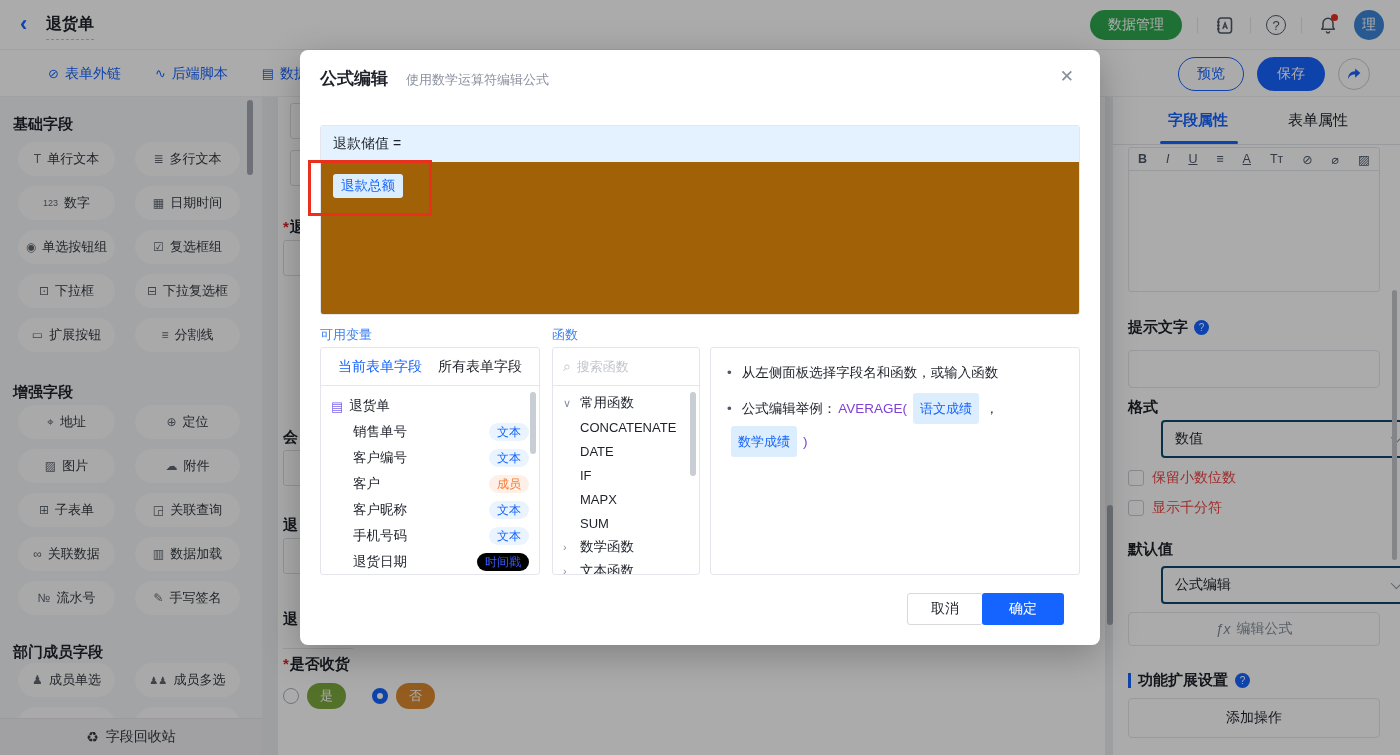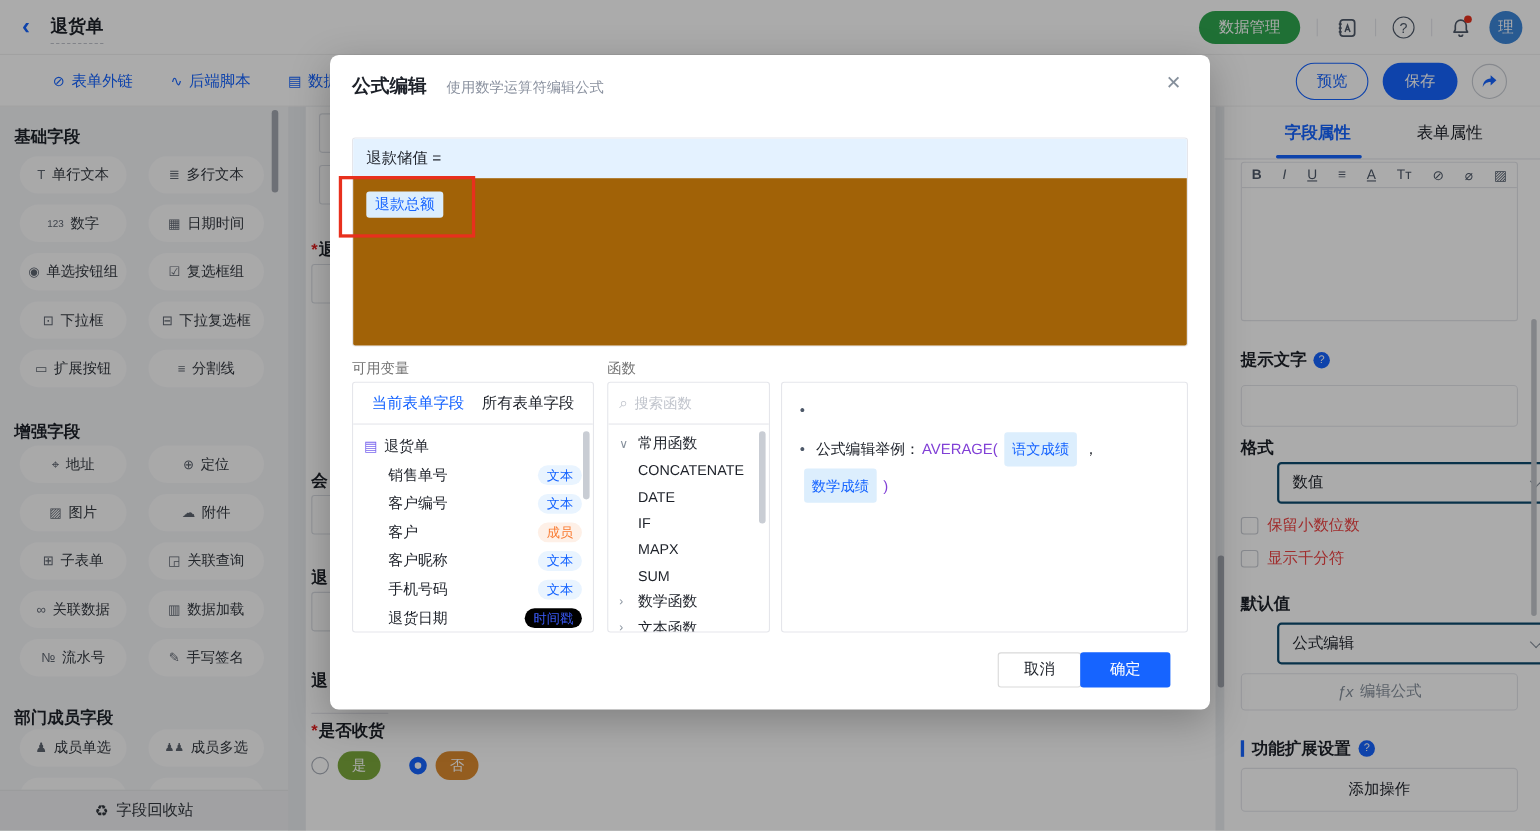--- a/index.html
+++ b/index.html
@@ -80,21 +80,21 @@
   .mask { position:absolute; inset:0; background:rgba(0,0,0,.33); z-index:50; }
   .modal { position:absolute; left:300px; top:50px; width:800px; height:595px; background:#fff; border-radius:8px; box-shadow:0 10px 36px rgba(0,0,0,.25); z-index:60; }
   .m-title { position:absolute; left:20px; top:17px; font-size:17px; font-weight:700; }
   .m-sub { position:absolute; left:106px; top:21px; font-size:13px; color:#8A919F; }
   .m-close { position:absolute; right:26px; top:16px; font-size:17px; color:#86909C; cursor:pointer; }
   .fbox { position:absolute; left:20px; top:75px; width:760px; height:190px; border:1px solid #E5E6EB; border-radius:3px; overflow:hidden; }
   .fbox-hd { height:36px; background:#E4F2FF; display:flex; align-items:center; padding:0 12px; font-size:14px; color:#1D2129; }
   .fbox-bd { position:relative; height:153px; background:#a16207; padding:12px; }
   .chip { display:inline-block; background:#DCEEFD; color:#1664FF; font-size:13.5px; padding:3px 8px; border-radius:3px; cursor:pointer; }
   .redbox { position:absolute; left:8px; top:110px; width:124px; height:56px; border:3px solid #E8301D; z-index:70; pointer-events:none; }
-  .plabel { position:absolute; top:276px; font-size:13px; color:#737373; }
+  .plabel { position:absolute; top:276px; font-size:13px; color:#3b82f6; }
   .panel { position:absolute; top:297px; height:228px; border:1px solid #E5E6EB; border-radius:3px; background:#fff; overflow:hidden; }
   .vtabs { height:38px; border-bottom:1px solid #E5E6EB; display:flex; align-items:center; justify-content:space-between; padding:0 17px; font-size:14px; }
   .vtab-on { color:#1664FF; cursor:pointer; }
   .vtab-off { color:#1D2129; cursor:pointer; }
   .tree { padding:7px 10px 0 10px; }
   .trow { height:26px; display:flex; align-items:center; gap:6px; font-size:13.5px; color:#1D2129; cursor:pointer; }
   .trow .docg { color:#7B67EE; font-size:13px; }
   .trow.indent { padding-left:22px; }
   .tpill { margin-left:auto; font-size:12px; height:18px; line-height:18px; padding:0 8px; border-radius:10px; }
   .tp-text { color:#1664FF; background:#E9F4FF; }
@@ -472,20 +472,21 @@
             <span class="caret">›</span>
             <span>文本函数</span>
           </div>
       </div>
       <div class="pscroll" style="top:44px; height:84px;"></div>
     </div>
 
     <div class="panel info" style="left:410px; width:370px;">
       <div class="irow">
         <span class="bullet">•</span>
+        <span>从左侧面板选择字段名和函数，或输入函数</span>
       </div>
       <div class="irow">
         <span class="bullet">•</span>
         <span>公式编辑举例：</span>
         <span class="fnname">AVERAGE(</span>
         <span class="ichip">语文成绩</span>
         <span>，</span>
         <span class="ichip">数学成绩</span>
         <span class="fnname">)</span>
       </div>

